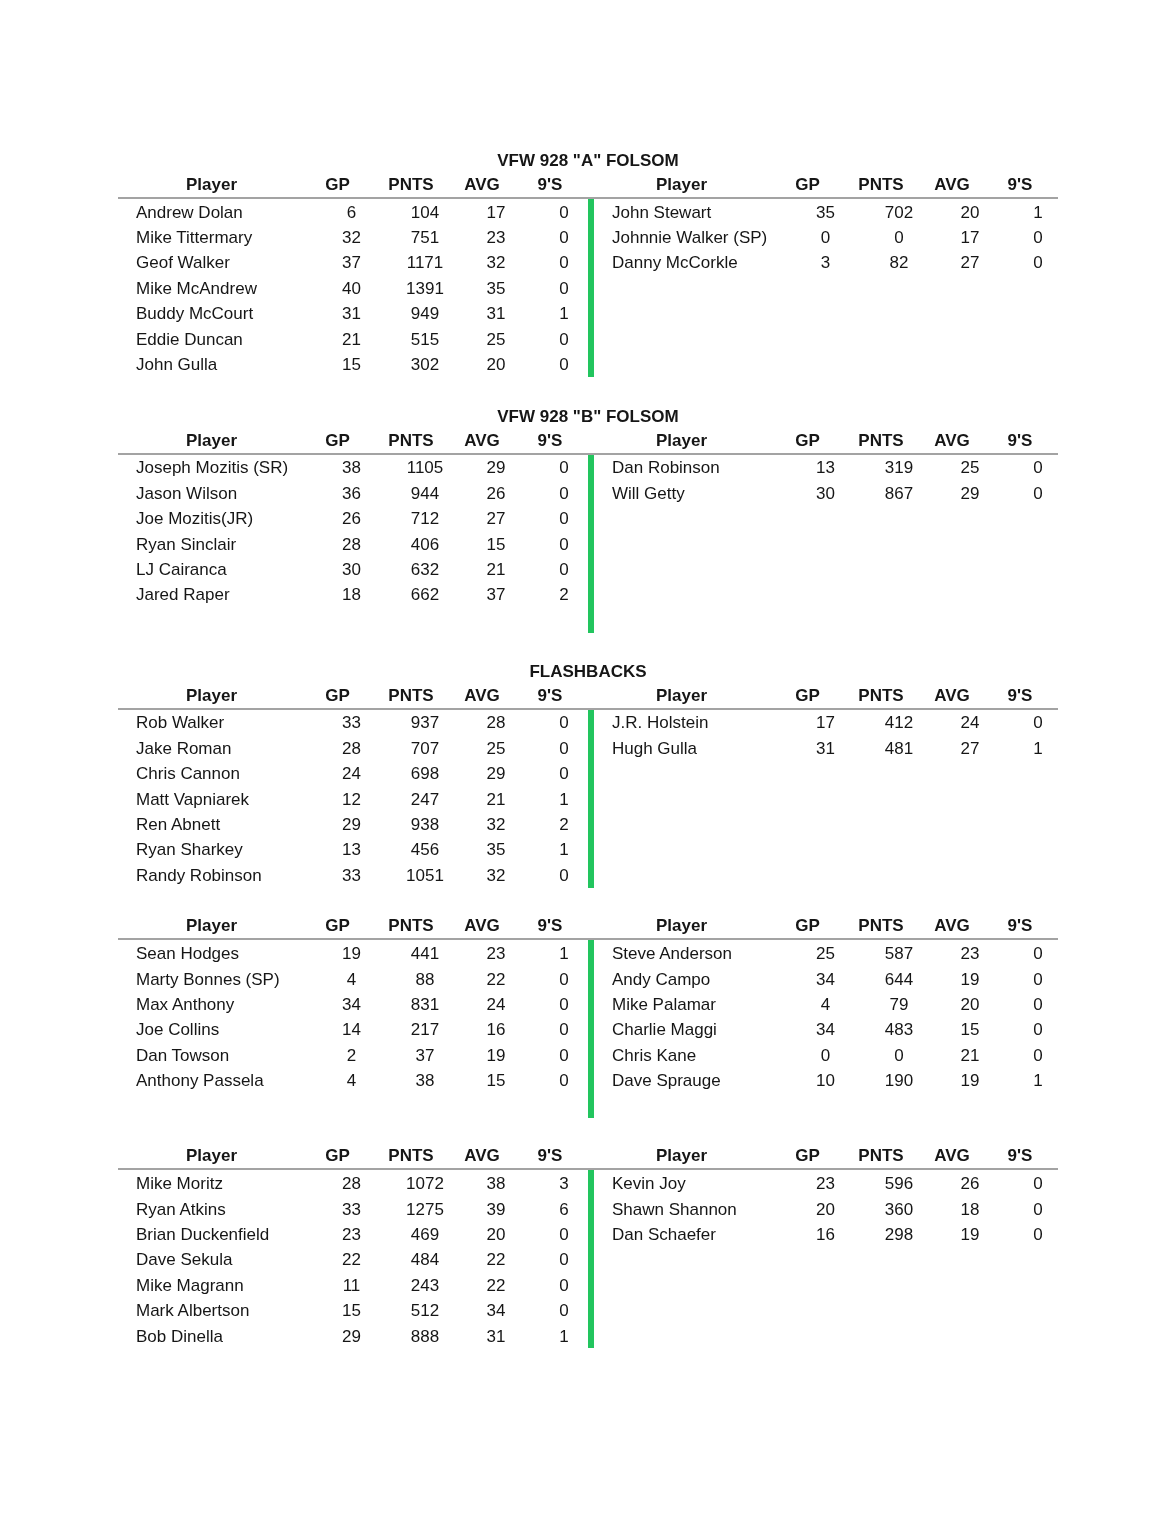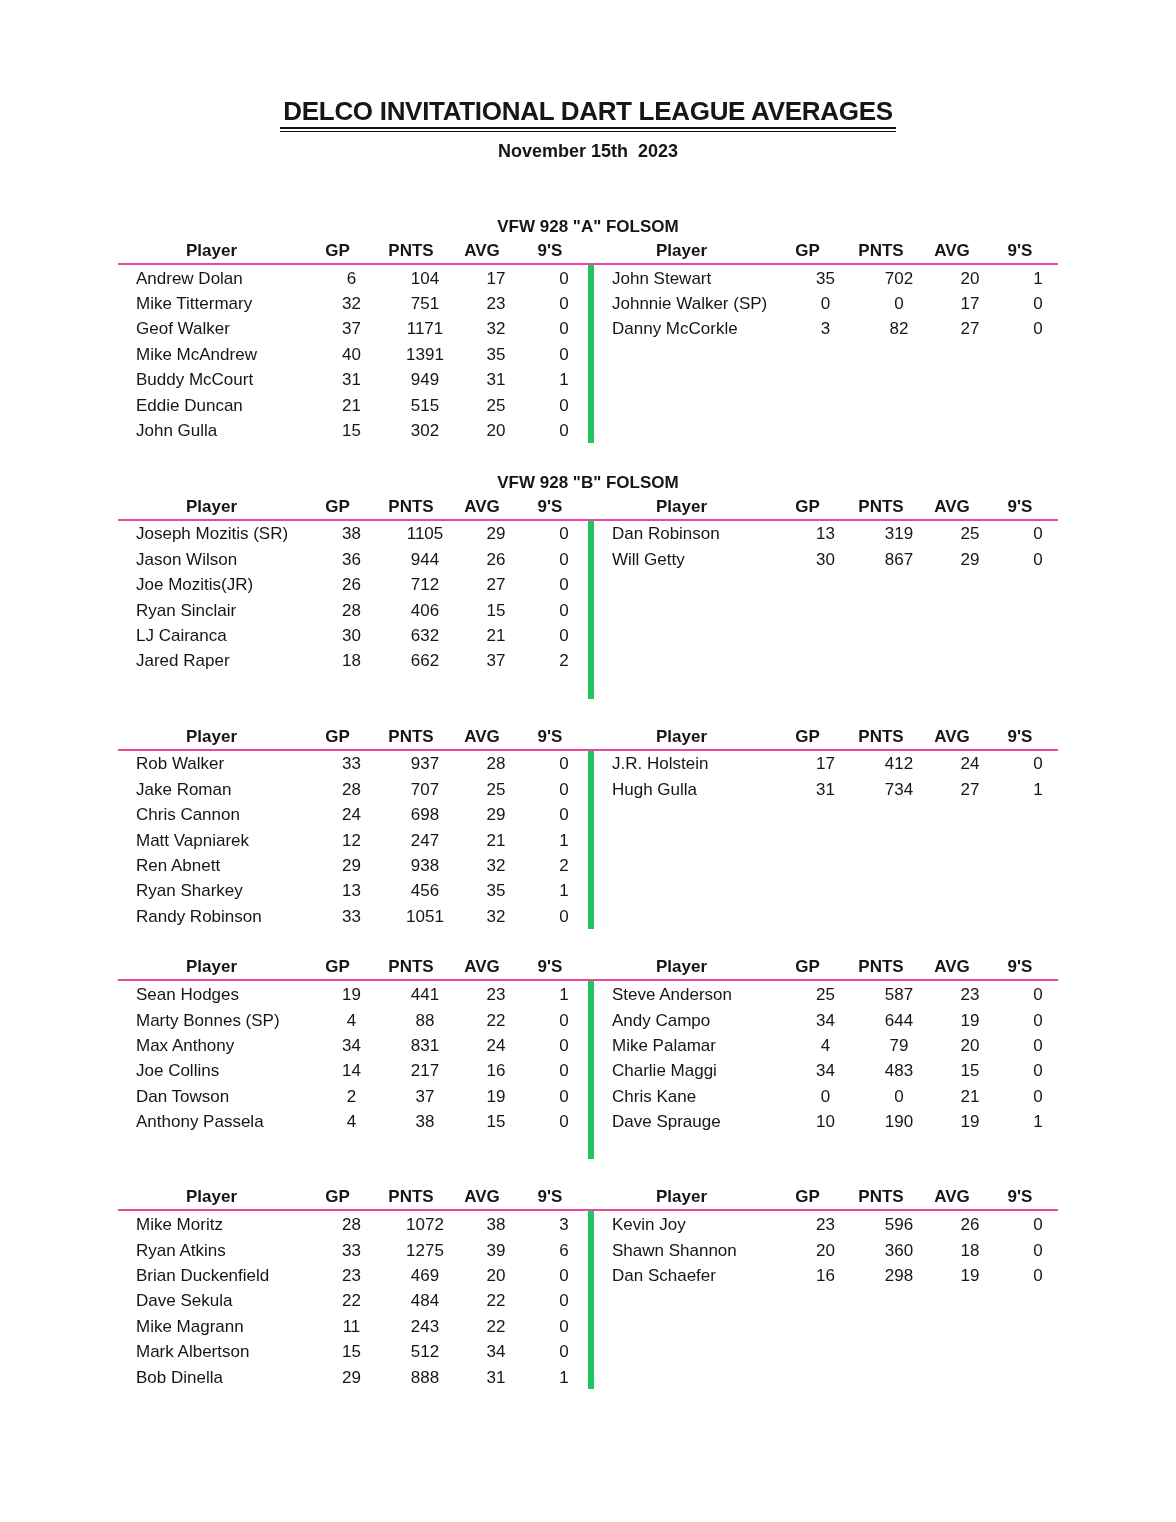--- a/index.html
+++ b/index.html
@@ -65,21 +65,21 @@
     display: flex;
   }
   .half {
     width: 470px;
   }
   .hrow {
     display: grid;
     grid-template-columns: 187px 65px 82px 60px 76px;
     height: 26px;
     align-items: center;
-    border-bottom: 2px solid #ec4899;
+    border-bottom: 2px solid #a3a3a3;
     box-sizing: border-box;
   }
   .hcell {
     font-size: 17px;
     font-weight: bold;
     text-align: center;
     white-space: nowrap;
   }
   .tbody {
     box-sizing: border-box;
@@ -107,24 +107,20 @@
   }
   .cell.player {
     text-align: left;
     padding-left: 4px;
   }
 </style>
 </head>
 <body>
 
 <div class="page">
-  <div class="doc-header">
-    <h1 class="doc-title"><span class="underline-outer"><span class="underline-inner">DELCO INVITATIONAL DART LEAGUE AVERAGES</span></span></h1>
-    <div class="doc-subtitle">November 15th  2023</div>
-  </div>
   <div class="sections">
       <div class="team-section">
         <div class="team-title">VFW 928 "A" FOLSOM</div>
         <div class="team-table">
           <div class="half left">
             <div class="hrow">
               <div class="hcell player">Player</div>
               <div class="hcell">GP</div>
               <div class="hcell">PNTS</div>
               <div class="hcell">AVG</div>
@@ -293,20 +289,21 @@
                 <div class="cell">30</div>
                 <div class="cell">867</div>
                 <div class="cell">29</div>
                 <div class="cell">0</div>
               </div>
             </div>
           </div>
         </div>
       </div>
       <div class="team-section">
+        <div class="team-title">FLASHBACKS</div>
         <div class="team-table">
           <div class="half left">
             <div class="hrow">
               <div class="hcell player">Player</div>
               <div class="hcell">GP</div>
               <div class="hcell">PNTS</div>
               <div class="hcell">AVG</div>
               <div class="hcell">9'S</div>
             </div>
             <div class="tbody">
@@ -373,21 +370,21 @@
               <div class="trow">
                 <div class="cell player">J.R. Holstein</div>
                 <div class="cell">17</div>
                 <div class="cell">412</div>
                 <div class="cell">24</div>
                 <div class="cell">0</div>
               </div>
               <div class="trow">
                 <div class="cell player">Hugh Gulla</div>
                 <div class="cell">31</div>
-                <div class="cell">734</div>
+                <div class="cell">481</div>
                 <div class="cell">27</div>
                 <div class="cell">1</div>
               </div>
             </div>
           </div>
         </div>
       </div>
       <div class="team-section">
         <div class="team-table">
           <div class="half left">

